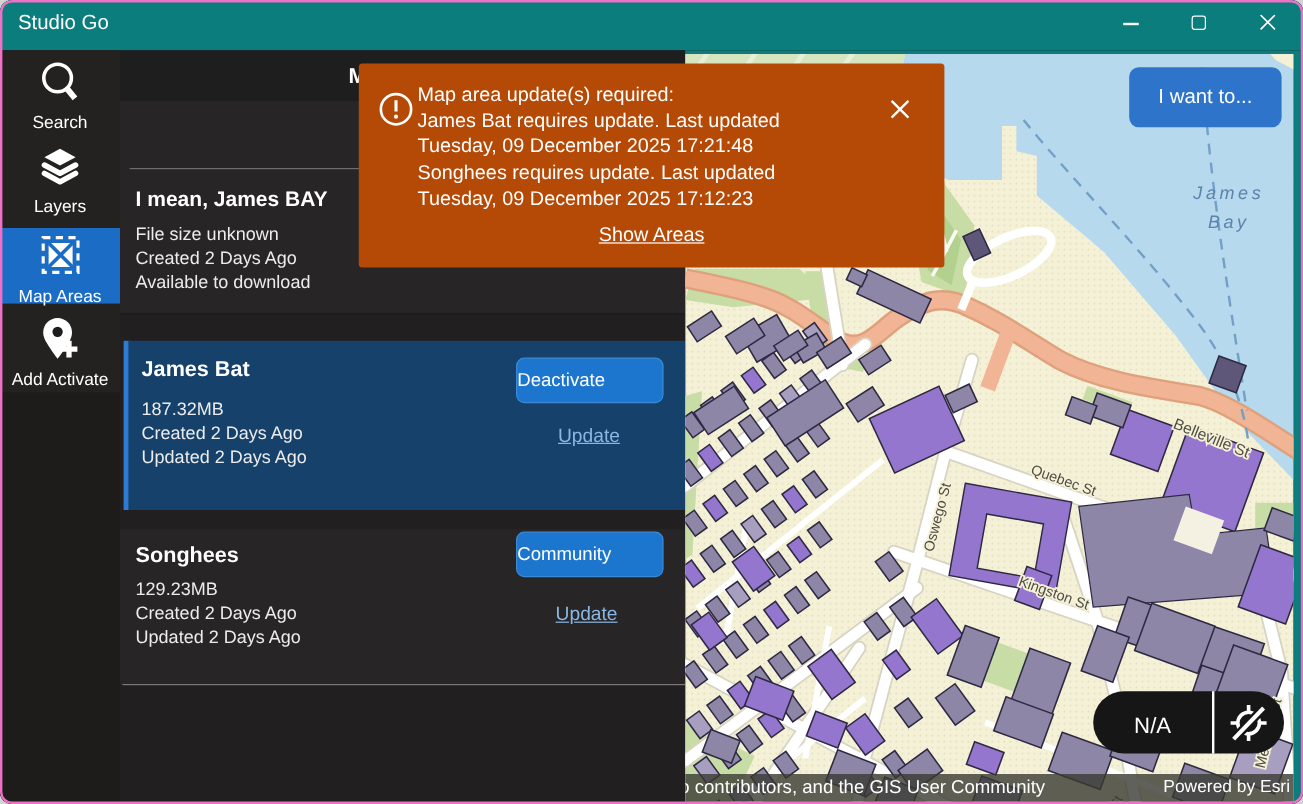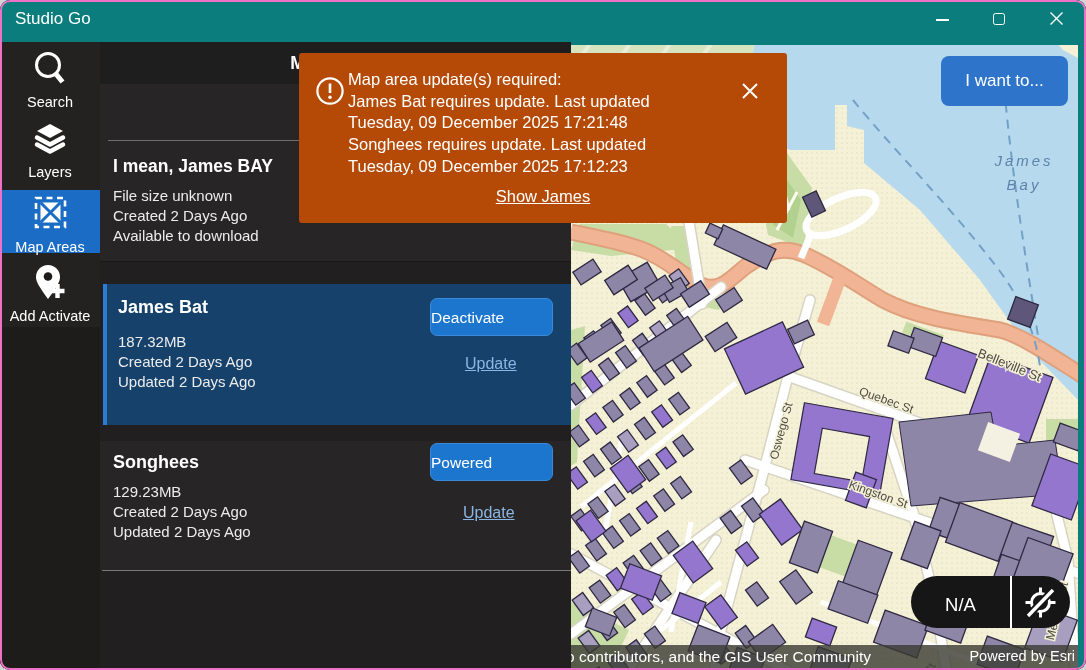--- a/index.html
+++ b/index.html
@@ -72,21 +72,21 @@
     <div class="abs" style="left:3px;top:242px;width:6px;height:141px;background:#2e7cd2"></div>
     <div class="abs" style="left:7px;top:242px;width:464px;height:141px;background:#15416b"></div>
     <div class="abs" style="left:18px;top:255px;font-weight:bold;font-size:18px">James Bat</div>
     <div class="abs" style="left:18px;top:290px;font-size:15px;line-height:19.8px;color:#ececec">187.32MB<br>Created 2 Days Ago<br>Updated 2 Days Ago</div>
     <div class="btn" style="left:330px;top:256px;width:123px;height:38px;line-height:38px;border:1px solid #3a8ad8">Deactivate</div>
     <div class="abs lnk" style="left:365px;top:313px">Update</div>
 
     <div class="abs" style="left:0;top:399px;width:471px;height:129px;background:#272525"></div>
     <div class="abs" style="left:13px;top:410px;font-weight:bold;font-size:18px">Songhees</div>
     <div class="abs" style="left:13px;top:440px;font-size:15px;line-height:19.8px;color:#ececec">129.23MB<br>Created 2 Days Ago<br>Updated 2 Days Ago</div>
-    <div class="btn" style="left:330px;top:401px;width:123px;height:38px;line-height:38px;border:1px solid #3a8ad8">Powered</div>
+    <div class="btn" style="left:330px;top:401px;width:123px;height:38px;line-height:38px;border:1px solid #3a8ad8">Community</div>
     <div class="abs lnk" style="left:363px;top:462px">Update</div>
     <div class="abs" style="left:2px;top:528px;width:469px;height:1px;background:#7a7a7a"></div>
   </div>
 
   <div class="mapc">
     <div class="abs" style="left:0;top:3px;width:507px;height:623px;overflow:hidden">
       <div style="position:relative;width:507px;height:623px">
         <div style="position:absolute;left:0;top:-3px">
             <svg width="507" height="626" viewBox="0 0 507 626" style="position:absolute;left:0;top:0">
 <defs>
@@ -305,16 +305,16 @@
   <div class="abs" style="left:299px;top:53px;width:488px;height:170px;background:#b54a06;border-radius:3px;z-index:30;color:#fff">
     <svg class="abs" style="left:16px;top:23px" width="30" height="30" viewBox="0 0 30 30">
       <circle cx="15" cy="15" r="12.6" stroke="#fff" stroke-width="2.2" fill="none"></circle>
       <path d="M15,7.5 L15,17" stroke="#fff" stroke-width="2.6"></path>
       <circle cx="15" cy="21.2" r="1.7" fill="#fff"></circle>
     </svg>
     <svg class="abs" style="left:443px;top:30px" width="16" height="16">
         <path d="M1,1 L15,15 M15,1 L1,15" stroke="#fff" stroke-width="2"></path>
       </svg>
     <div class="abs" style="left:49px;top:16px;font-size:16.5px;line-height:21.7px">Map area update(s) required:<br>James Bat requires update. Last updated<br>Tuesday, 09 December 2025 17:21:48<br>Songhees requires update. Last updated<br>Tuesday, 09 December 2025 17:12:23</div>
-    <div class="abs" style="left:0;top:134px;width:488px;text-align:center;font-size:16.5px"><span style="text-decoration:underline">Show James</span></div>
+    <div class="abs" style="left:0;top:134px;width:488px;text-align:center;font-size:16.5px"><span style="text-decoration:underline">Show Areas</span></div>
   </div>
 
   <div class="frame"></div>
 </div>
 </body></html>

